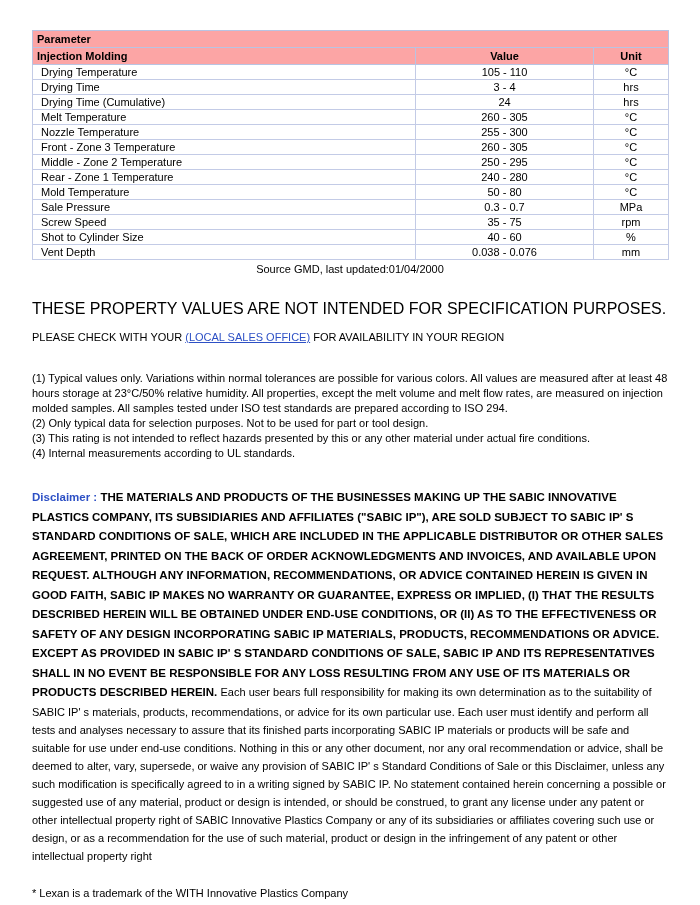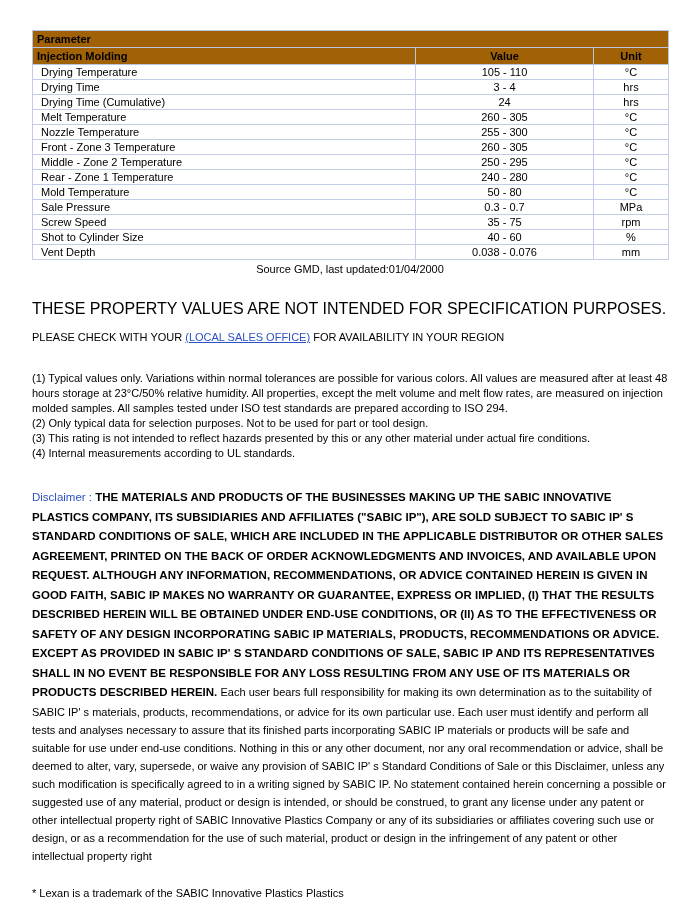--- a/index.html
+++ b/index.html
@@ -8,41 +8,41 @@
     width: 700px; height: 905px; overflow: hidden;
     font-family: "Liberation Sans", "DejaVu Sans", sans-serif;
     color: #000000;
   }
   .page { width: 636px; margin: 30px 32px 0 32px; }
 
   
   table.params { border-collapse: collapse; width: 636px; table-layout: fixed; }
   table.params td, table.params th { font-size: 11px; line-height: 14px; vertical-align: middle; }
   thead th {
-    background: #a16207;
+    background: #fca5a5;
     border: 1px solid #b9c3e2;
     font-weight: bold; text-align: left; padding: 1px 4px;
     height: 16px;
   }
   thead th.c { text-align: center; }
   tbody td {
     background: #ffffff;
     border: 1px solid #c3cbe6;
     padding: 0 8px; height: 15px;
   }
   tbody td.c { text-align: center; }
   .source-line { font-size: 11px; line-height: 14px; text-align: center; margin-top: 2px; }
 
   
   .spec-note   { font-size: 16px; margin-top: 24px; }
   .avail-line  { font-size: 11px; margin-top: 13px; }
   .avail-line a { color: #2d50c5; text-decoration: underline; cursor: pointer; }
   .notes       { font-size: 11px; line-height: 15px; margin-top: 28px; }
   .disclaimer  { margin-top: 26px; text-align: left; }
-  .disclaimer .dlabel { color: #2d50c5; font-weight: normal; font-size: 11.5px; line-height: 17.5px; }
+  .disclaimer .dlabel { color: #2d50c5; font-weight: bold; font-size: 11.5px; line-height: 17.5px; }
   .disclaimer .dbold  { color: #000000; font-weight: bold; font-size: 11.5px; line-height: 17.5px; }
   .disclaimer .dreg   { font-size: 11px; line-height: 15px; }
   .trademark  { font-size: 11px; margin-top: 23px; }
   .copyright  { font-size: 11px; margin-top: 15px; }
 </style>
 </head>
 <body>
 
 <div class="page">
 
@@ -140,17 +140,17 @@
 
   <div class="notes">
     <div>(1) Typical values only. Variations within normal tolerances are possible for various colors. All values are measured after at least 48 hours storage at 23°C/50% relative humidity. All properties, except the melt volume and melt flow rates, are measured on injection molded samples. All samples tested under ISO test standards are prepared according to ISO 294.</div>
     <div>(2) Only typical data for selection purposes. Not to be used for part or tool design.</div>
     <div>(3) This rating is not intended to reflect hazards presented by this or any other material under actual fire conditions.</div>
     <div>(4) Internal measurements according to UL standards.</div>
   </div>
 
   <p class="disclaimer"><span class="dlabel">Disclaimer : </span><span class="dbold">THE MATERIALS AND PRODUCTS OF THE BUSINESSES MAKING UP THE SABIC INNOVATIVE PLASTICS COMPANY, ITS SUBSIDIARIES AND AFFILIATES ("SABIC IP"), ARE SOLD SUBJECT TO SABIC IP' S STANDARD CONDITIONS OF SALE, WHICH ARE INCLUDED IN THE APPLICABLE DISTRIBUTOR OR OTHER SALES AGREEMENT, PRINTED ON THE BACK OF ORDER ACKNOWLEDGMENTS AND INVOICES, AND AVAILABLE UPON REQUEST. ALTHOUGH ANY INFORMATION, RECOMMENDATIONS, OR ADVICE CONTAINED HEREIN IS GIVEN IN GOOD FAITH, SABIC IP MAKES NO WARRANTY OR GUARANTEE, EXPRESS OR IMPLIED, (I) THAT THE RESULTS DESCRIBED HEREIN WILL BE OBTAINED UNDER END-USE CONDITIONS, OR (II) AS TO THE EFFECTIVENESS OR SAFETY OF ANY DESIGN INCORPORATING SABIC IP MATERIALS, PRODUCTS, RECOMMENDATIONS OR ADVICE. EXCEPT AS PROVIDED IN SABIC IP' S STANDARD CONDITIONS OF SALE, SABIC IP AND ITS REPRESENTATIVES SHALL IN NO EVENT BE RESPONSIBLE FOR ANY LOSS RESULTING FROM ANY USE OF ITS MATERIALS OR PRODUCTS DESCRIBED HEREIN. </span><span class="dreg">Each user bears full responsibility for making its own determination as to the suitability of SABIC IP' s materials, products, recommendations, or advice for its own particular use. Each user must identify and perform all tests and analyses necessary to assure that its finished parts incorporating SABIC IP materials or products will be safe and suitable for use under end-use conditions. Nothing in this or any other document, nor any oral recommendation or advice, shall be deemed to alter, vary, supersede, or waive any provision of SABIC IP' s Standard Conditions of Sale or this Disclaimer, unless any such modification is specifically agreed to in a writing signed by SABIC IP. No statement contained herein concerning a possible or suggested use of any material, product or design is intended, or should be construed, to grant any license under any patent or other intellectual property right of SABIC Innovative Plastics Company or any of its subsidiaries or affiliates covering such use or design, or as a recommendation for the use of such material, product or design in the infringement of any patent or other intellectual property right</span></p>
 
-  <div class="trademark">* Lexan is a trademark of the SABIC Innovative Plastics Plastics</div>
+  <div class="trademark">* Lexan is a trademark of the WITH Innovative Plastics Company</div>
 
   <div class="copyright">© 1997-2008 SABIC Innovative Plastics Company.All rights reserved</div>
 
 </div>
 
 </body></html>

